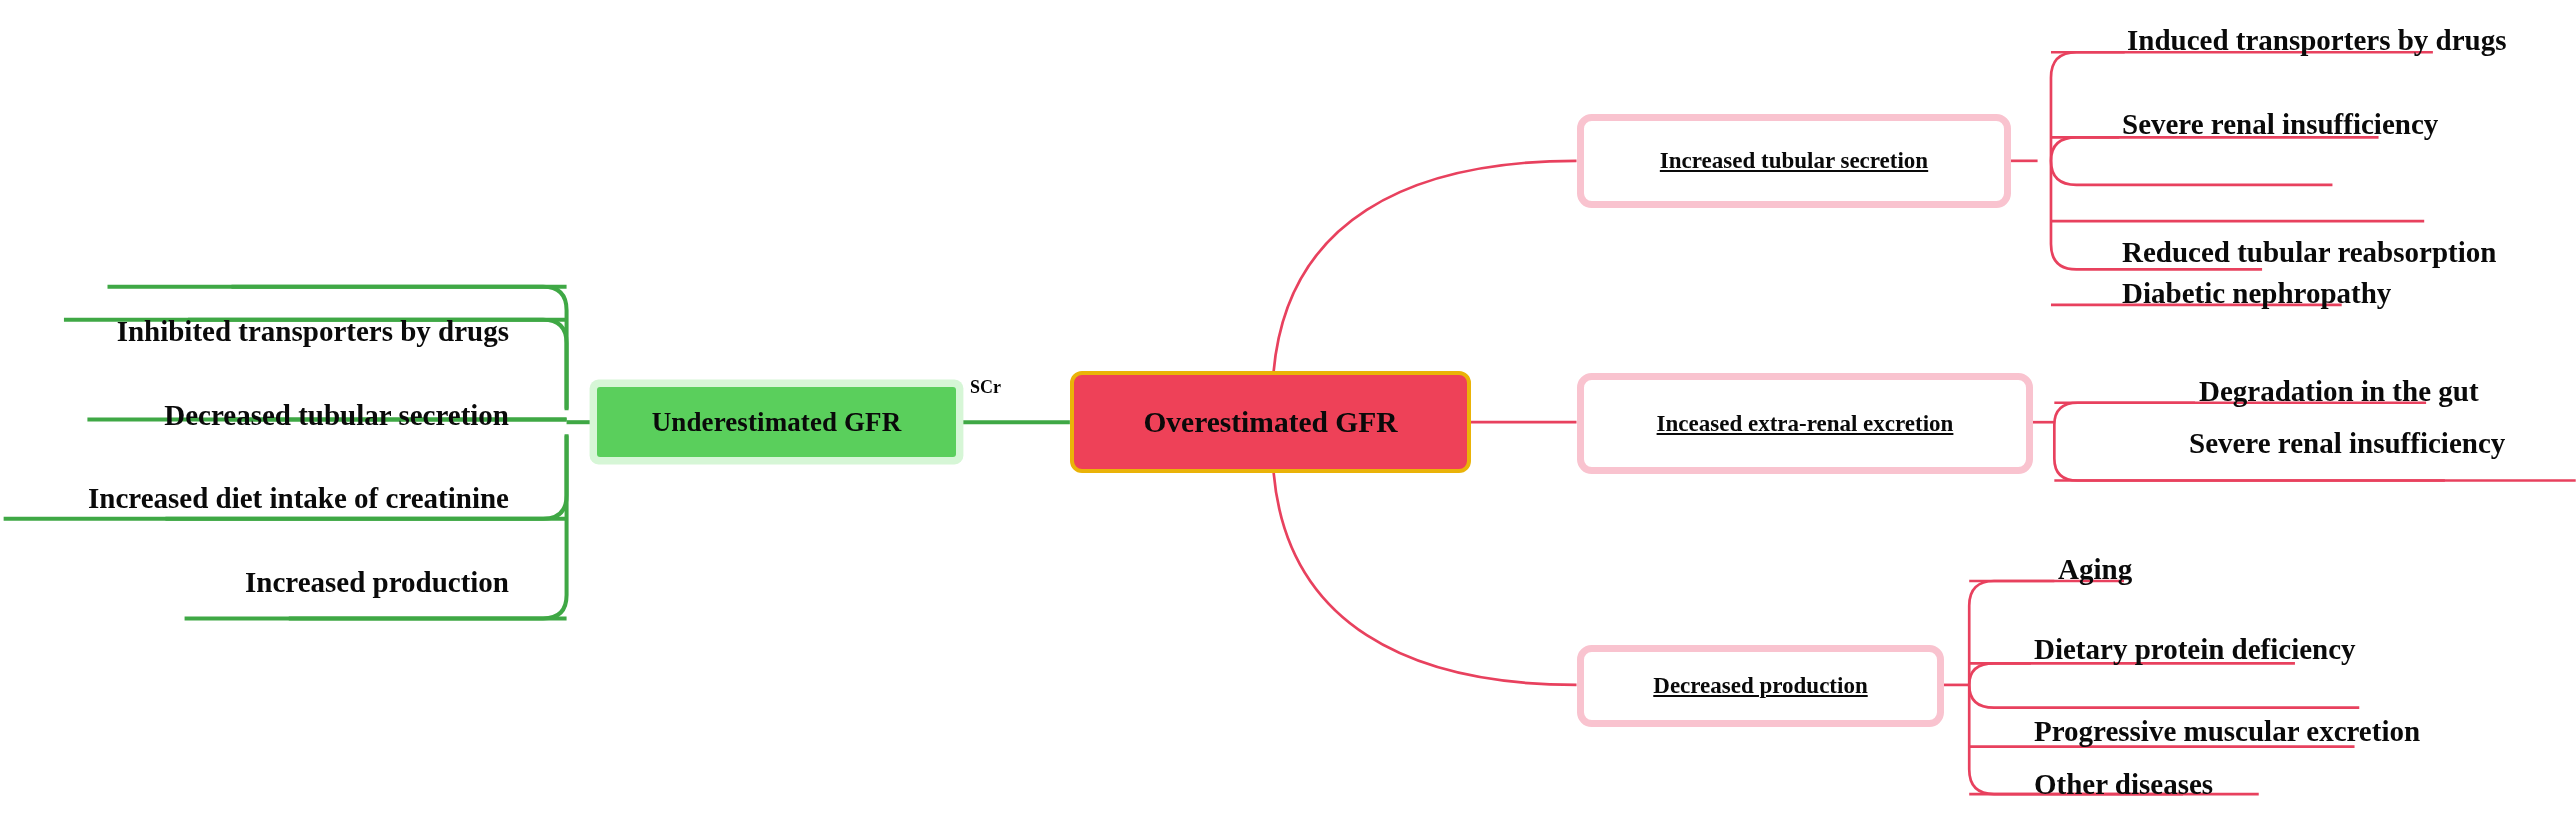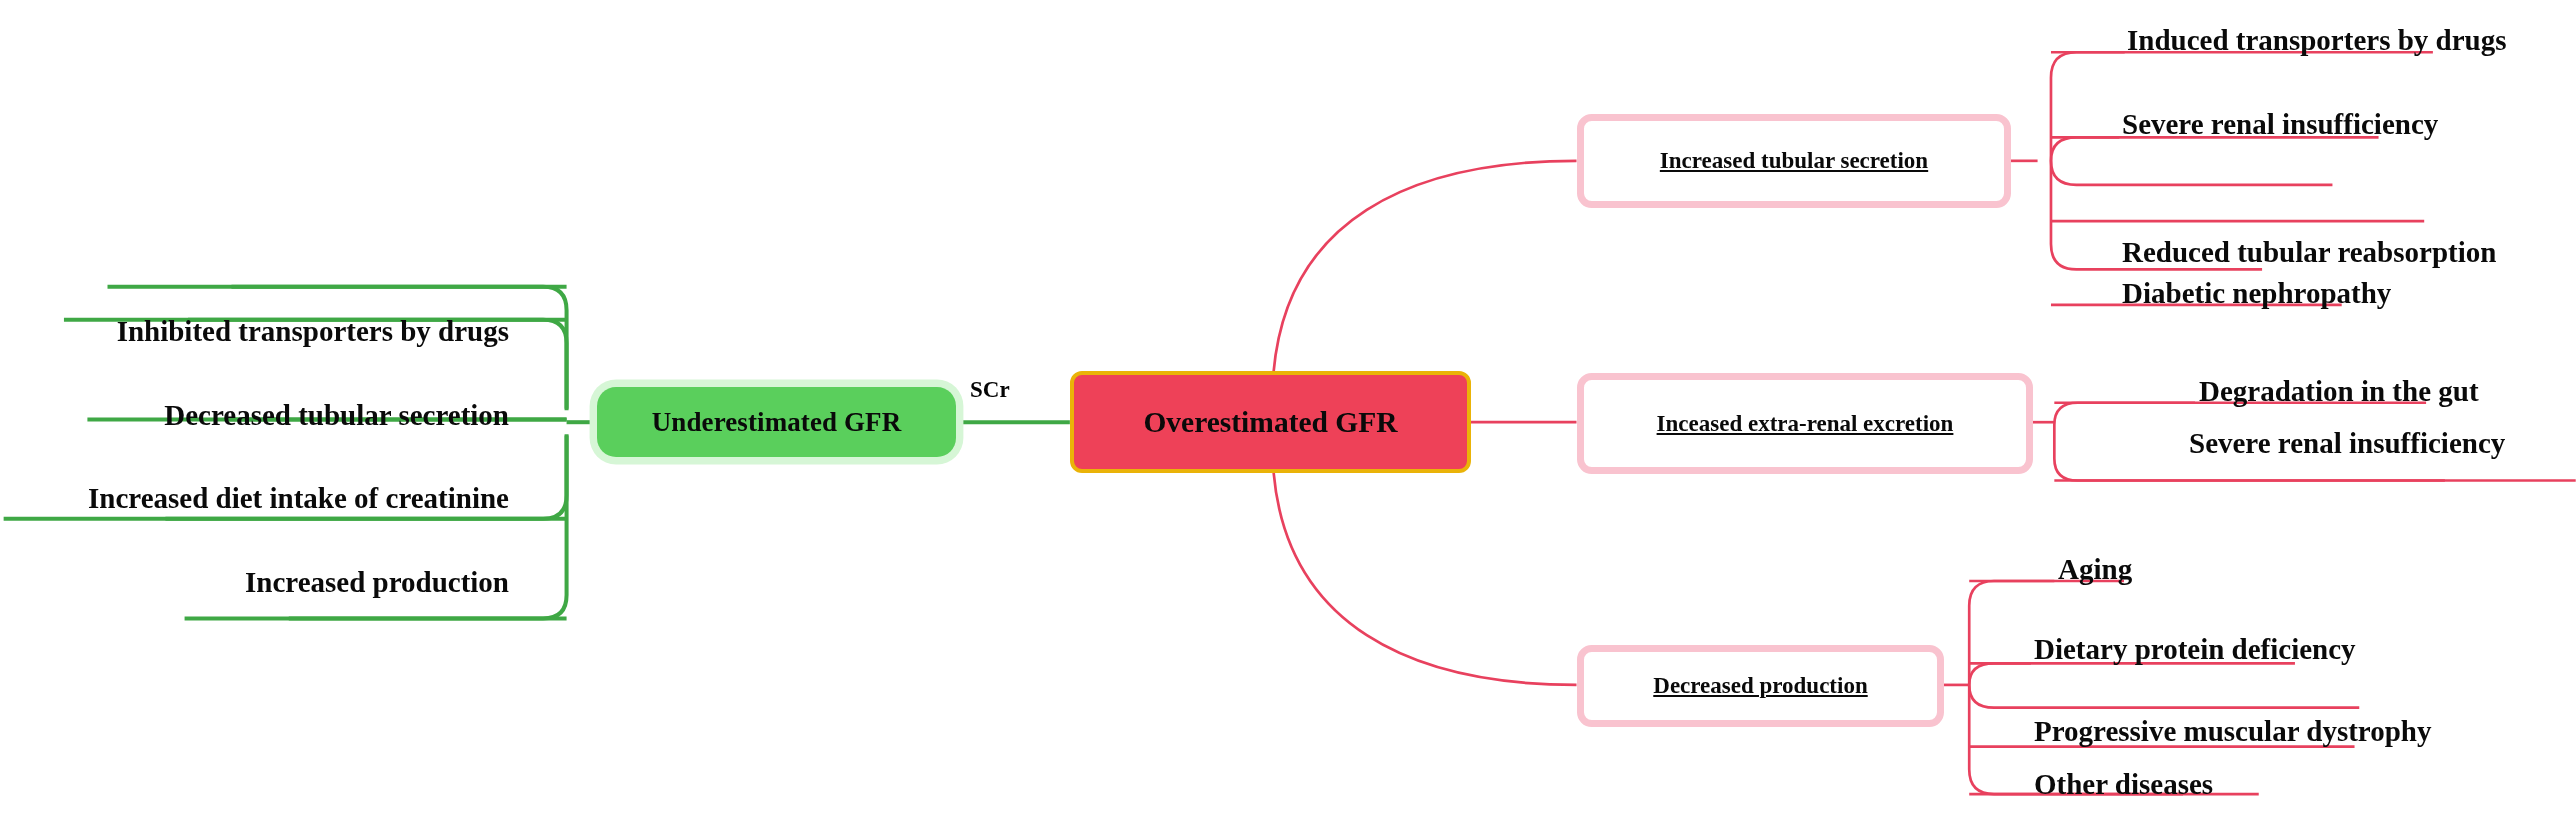--- a/index.html
+++ b/index.html
@@ -6,42 +6,42 @@
   body{width:2576px;height:831px;font-family:"Liberation Serif",serif;overflow:hidden;}
   #stage{position:relative;width:2576px;height:831px;background:#fff;}
 
   svg#wires{position:absolute;left:0;top:0;width:2576px;height:831px;pointer-events:none;}
 
   .node{position:absolute;display:flex;align-items:center;justify-content:center;
         box-sizing:border-box;text-align:center;font-weight:bold;color:#0a0a0a;}
 
   
   .node-green{
-    background:#5ACF5C;border-radius:19px;
+    background:#5ACF5C;border-radius:3px;
     box-shadow:0 0 0 7.4px #d6f6d6;
     font-size:27px;letter-spacing:0.1px;
   }
   
   .node-red{
     background:#EE4158;border-radius:12px;
     border:4px solid #eab308;
     font-size:29.5px;
   }
   
   .node-pink{
     background:#ffffff;border:7.4px solid #F9C3CF;border-radius:14.7px;
     font-size:23px;
     text-decoration:underline;
   }
 
   .leaf{position:absolute;font-weight:bold;color:#0a0a0a;
         font-size:29px;white-space:nowrap;line-height:1;}
   .leaf.left{text-align:right;}
 
-  .scr{position:absolute;font-weight:bold;color:#050505;font-size:23px;white-space:nowrap;}
+  .scr{position:absolute;font-weight:bold;color:#050505;font-size:18px;white-space:nowrap;}
 </style>
 </head>
 <body>
 
 <div id="stage">
 
   <svg id="wires" viewBox="0 0 3843 1240" xmlns="http://www.w3.org/2000/svg">
 
     <path d="M 890 630 L 845 630" stroke="#3FA845" stroke-width="6" fill="none"></path>
 
@@ -106,17 +106,17 @@
   <div class="leaf" style="left:2127px;top:25.5px;">Induced transporters by drugs</div>
   <div class="leaf" style="left:2122px;top:110px;">Severe renal insufficiency</div>
   <div class="leaf" style="left:2122px;top:194px;margin-top:44px;">Reduced tubular reabsorption</div>
   <div class="leaf" style="left:2122px;top:279px;">Diabetic nephropathy</div>
 
   <div class="leaf" style="left:2199px;top:377px;">Degradation in the gut</div>
   <div class="leaf" style="left:2189px;top:429px;">Severe renal insufficiency</div>
 
   <div class="leaf" style="left:2058px;top:555px;">Aging</div>
   <div class="leaf" style="left:2034px;top:635px;">Dietary protein deficiency</div>
-  <div class="leaf" style="left:2034px;top:717px;">Progressive muscular dystrophy</div>
+  <div class="leaf" style="left:2034px;top:717px;">Progressive muscular excretion</div>
   <div class="leaf" style="left:2034px;top:770px;">Other diseases</div>
 
 </div>
 
 
 </body></html>

